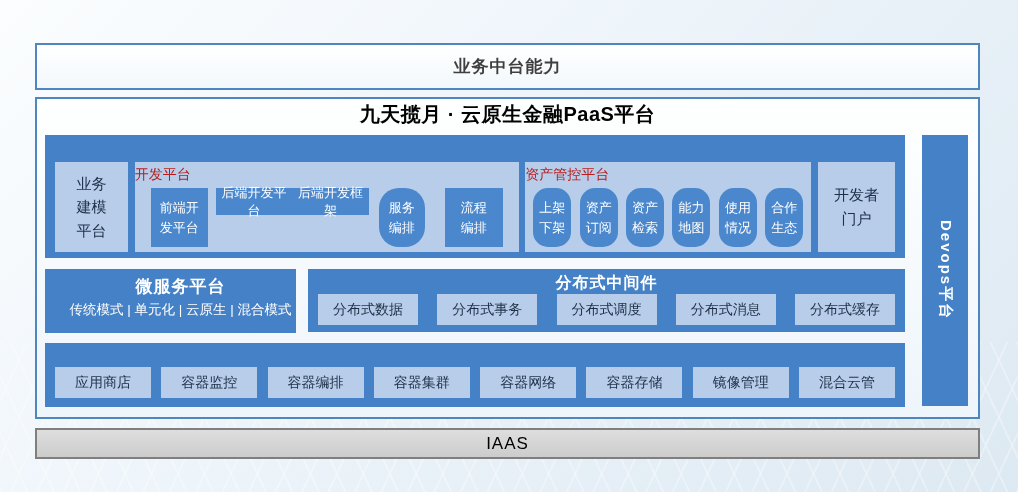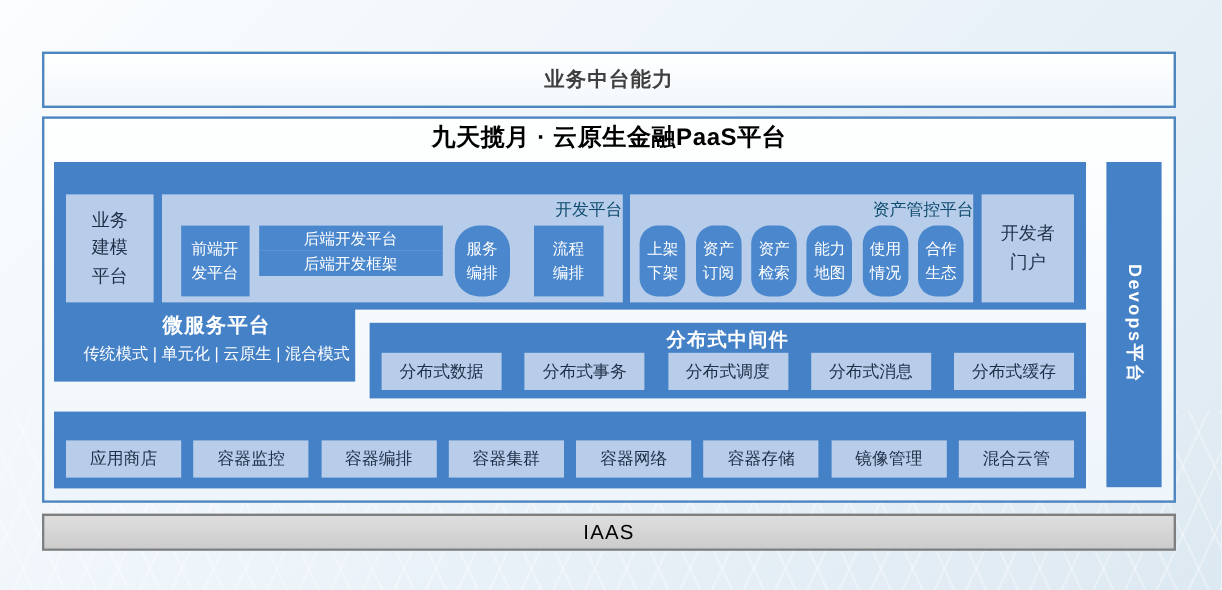--- a/index.html
+++ b/index.html
@@ -36,40 +36,40 @@
 
   .light-chip{background:#b7cde9;color:#1f2f47;display:flex;align-items:center;justify-content:center;
               text-align:center;white-space:pre-line;box-sizing:border-box;}
   .blue-chip{background:#4a87cd;color:#fff;display:flex;align-items:center;justify-content:center;
              text-align:center;white-space:pre-line;box-sizing:border-box;}
 
   .modeling{width:73px;height:90px;font-size:15px;line-height:1.55;}
   .portal{width:77px;height:90px;font-size:15px;line-height:1.6;}
 
   .panel{background:#b7cde9;position:relative;height:90px;box-sizing:border-box;}
-  .panel-title{text-align:right;padding-top:4px;font-size:14px;color:#0c4a6e;}
+  .panel-title{text-align:left;padding-top:4px;font-size:14px;color:#b91c1c;}
   .dev-panel{width:384px;}
   .dev-row{position:absolute;left:0;right:0;top:26px;height:59px;
            display:flex;justify-content:center;}
   .chip-frontend{width:57px;height:59px;font-size:13px;line-height:1.5;}
-  .backend-stack{width:153px;height:42px;margin-left:8px;display:flex;flex-direction:column;justify-content:flex-start;}
+  .backend-stack{width:153px;height:42px;margin-left:8px;display:flex;flex-direction:row;justify-content:flex-start;}
   .backend-stack .blue-chip{height:27px;font-size:13px;}
   .chip-svc{width:46px;height:59px;margin-left:10px;font-size:13px;line-height:1.5;border-radius:20px;}
   .chip-proc{width:58px;height:59px;margin-left:20px;font-size:13px;line-height:1.5;}
 
   .asset-panel{width:286px;}
   .asset-row{position:absolute;left:8px;right:8px;top:26px;height:59px;
              display:flex;justify-content:space-between;}
   .asset-row .blue-chip{width:38px;font-size:13px;line-height:1.5;border-radius:15px;}
 
   .devops{left:885px;top:36px;width:46px;height:271px;display:flex;align-items:center;justify-content:center;}
   .devops span{writing-mode:vertical-rl;text-orientation:sideways;
                font-size:15px;font-weight:bold;color:#fff;letter-spacing:2px;}
 
-  .micro{left:8px;top:155px;width:251px;height:64px;padding-left:20px;}
+  .micro{left:8px;top:170px;width:251px;height:64px;padding-left:20px;}
   .micro .sec-title{padding-top:6px;font-size:17px;letter-spacing:1px;}
   .micro-modes{text-align:center;font-size:13.5px;margin-top:3px;color:#fff;}
 
   .middleware{left:271px;top:170px;width:597px;height:63px;}
   .middleware .sec-title{padding-top:4px;font-size:16px;letter-spacing:1px;}
   .mid-row{position:absolute;left:10px;right:10px;top:25px;height:31px;
            display:flex;justify-content:space-between;}
   .mid-row .light-chip{width:100px;font-size:14px;}
 
   .container-cloud{left:8px;top:244px;width:860px;height:64px;}

